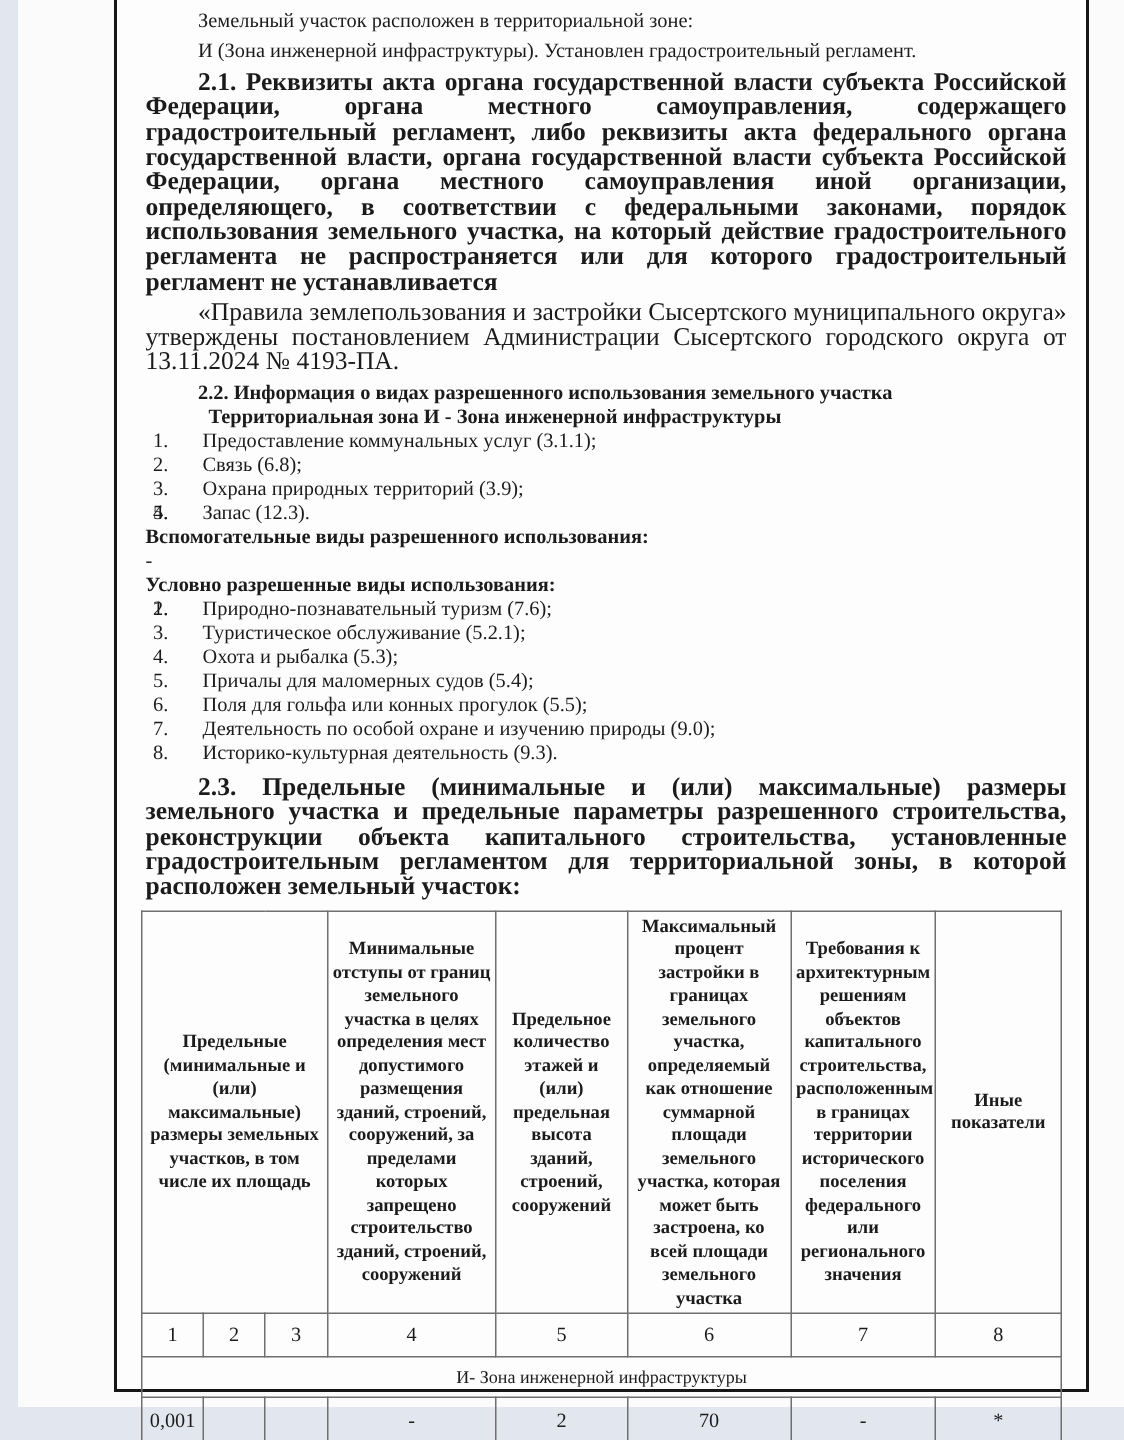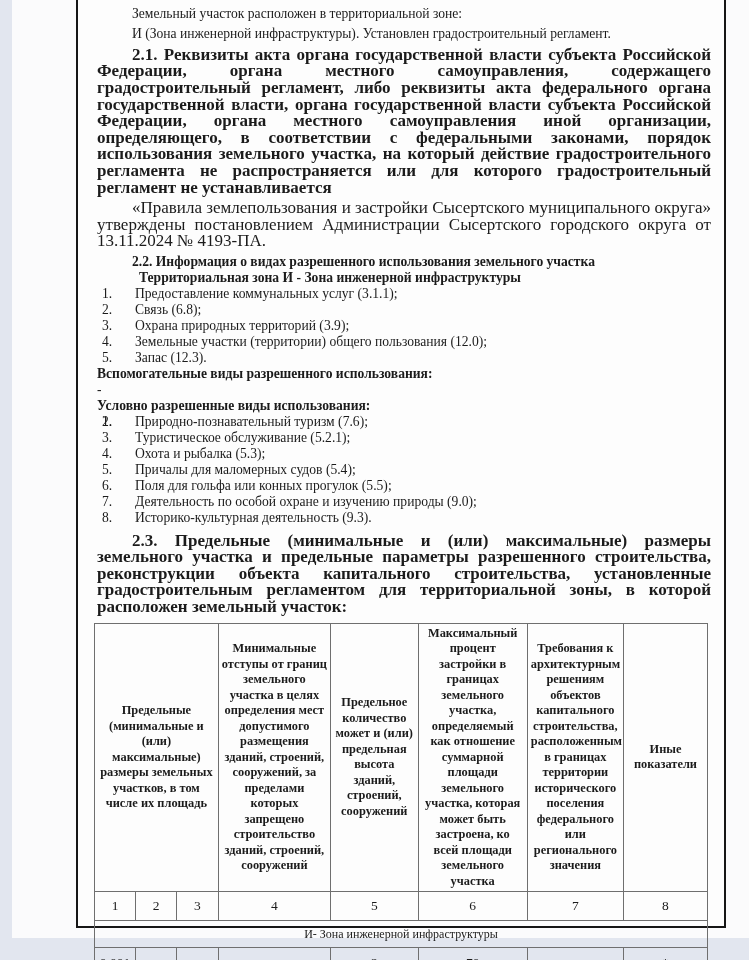--- a/index.html
+++ b/index.html
@@ -116,21 +116,21 @@
 
       <p class="para plain">«Правила землепользования и застройки Сысертского муниципального округа» утверждены постановлением Администрации Сысертского городского округа от 13.11.2024 № 4193-ПА.</p>
 
       <p class="heading-line indent35">2.2. Информация о видах разрешенного использования земельного участка</p>
       <p class="heading-line indent42">Территориальная зона И - Зона инженерной инфраструктуры</p>
 
       <ol class="use-list">
           <li><span class="li-num">1.</span><span class="li-text">Предоставление коммунальных услуг (3.1.1);</span></li>
           <li><span class="li-num">2.</span><span class="li-text">Связь (6.8);</span></li>
           <li><span class="li-num">3.</span><span class="li-text">Охрана природных территорий (3.9);</span></li>
-          <li><span class="li-num">4.</span><span class="li-text">Земельные участки (территории) общего пользования (12.0);</span></li>
+          <li><span class="li-num">4.</span></li>
           <li><span class="li-num">5.</span><span class="li-text">Запас (12.3).</span></li>
         </ol>
 
       <p class="heading-line">Вспомогательные виды разрешенного использования:</p>
       <p class="dash-line">-</p>
 
       <p class="heading-line">Условно разрешенные виды использования:</p>
       <ol class="use-list">
           <li><span class="li-num">1.</span></li>
           <li><span class="li-num">2.</span><span class="li-text">Природно-познавательный туризм (7.6);</span></li>
@@ -152,21 +152,21 @@
           <col style="width:18.3%">
             <col style="width:14.3%">
             <col style="width:17.8%">
           <col style="width:15.7%">
             <col style="width:13.7%">
         </colgroup>
         <tbody>
           <tr>
             <th class="hdr" colspan="3">Предельные (минимальные и (или) максимальные) размеры земельных участков, в том числе их площадь</th>
             <th class="hdr">Минимальные отступы от границ земельного участка в целях определения мест допустимого размещения зданий, строений, сооружений, за пределами которых запрещено строительство зданий, строений, сооружений</th>
-            <th class="hdr">Предельное количество может и (или) предельная высота зданий, строений, сооружений</th>
+            <th class="hdr">Предельное количество этажей и (или) предельная высота зданий, строений, сооружений</th>
             <th class="hdr">Максимальный процент застройки в границах земельного участка, определяемый как отношение суммарной площади земельного участка, которая может быть застроена, ко всей площади земельного участка</th>
             <th class="hdr">Требования к архитектурным решениям объектов капитального строительства, расположенным в границах территории исторического поселения федерального или регионального значения</th>
             <th class="hdr">Иные показатели</th>
           </tr>
           <tr class="num-row">
             <td>1</td>
             <td>2</td>
             <td>3</td>
             <td>4</td>
             <td>5</td>

